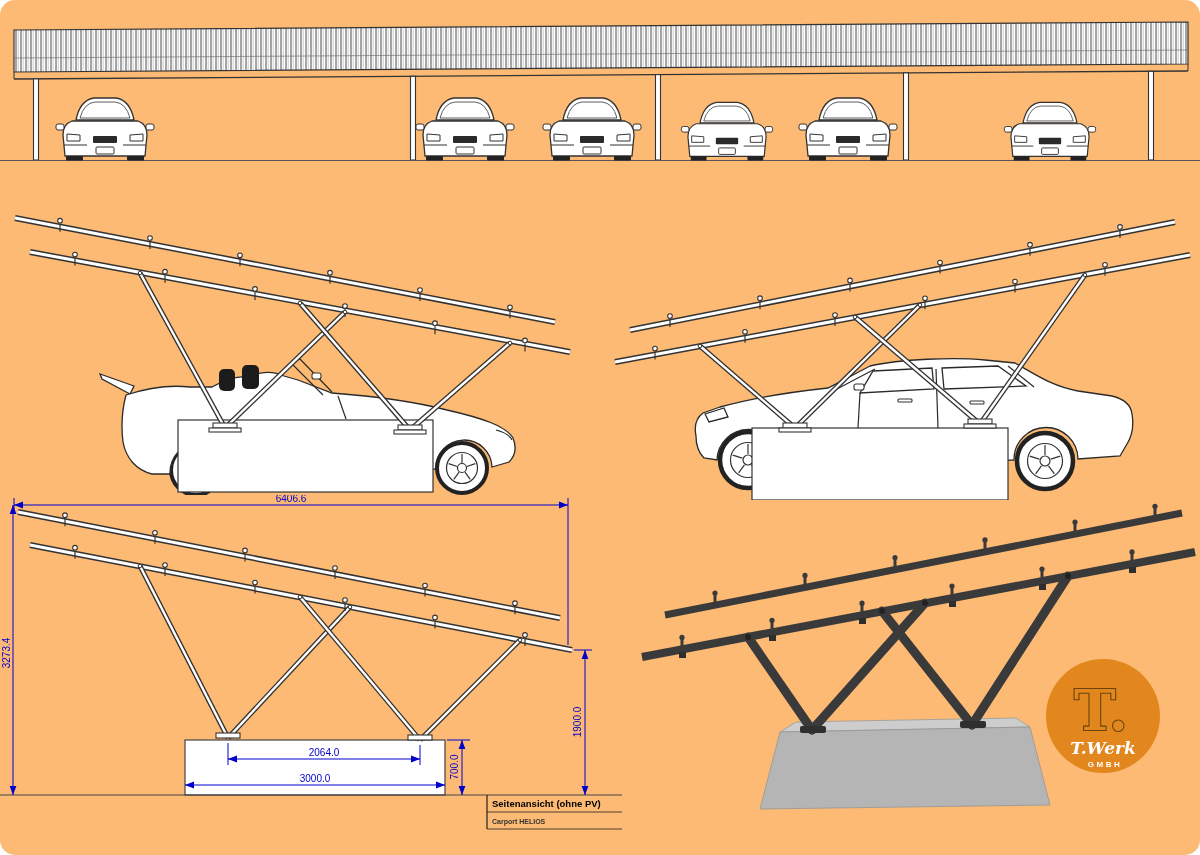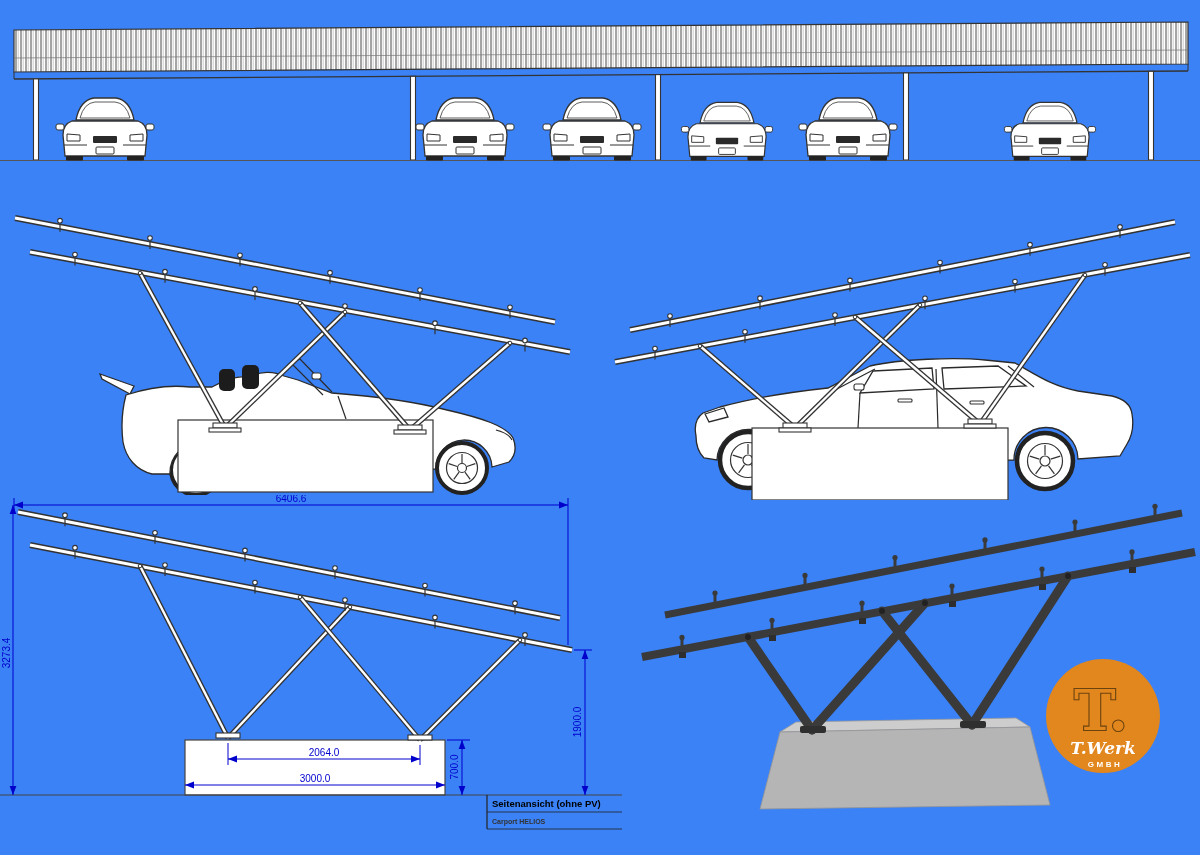--- a/index.html
+++ b/index.html
@@ -1,16 +1,16 @@
 <!DOCTYPE html>
 <html><head>
 <meta charset="utf-8">
 <style>
   html,body{margin:0;padding:0;background:#fff;}
-  .canvas{position:relative;width:1200px;height:855px;background:#3b82f6;overflow:hidden;font-family:"Liberation Sans",sans-serif;}
+  .canvas{position:relative;width:1200px;height:855px;background:#fdba74;overflow:hidden;font-family:"Liberation Sans",sans-serif;border-radius:15px;}
   .panel{position:absolute;}
   svg text{font-family:"Liberation Sans",sans-serif;}
   .railD{stroke:#333;stroke-width:6;}
   .railW{stroke:#fff;stroke-width:3;}
   .legD{stroke:#333;stroke-width:5;}
   .legW{stroke:#fff;stroke-width:2.4;}
   .thin{stroke:#2a2a2a;stroke-width:1.3;fill:#fff;}
   .thinNF{stroke:#2a2a2a;stroke-width:1.2;fill:none;}
   .bolt{fill:#fff;stroke:#333;stroke-width:1;}
   .plate{fill:#fff;stroke:#333;stroke-width:1.1;}

